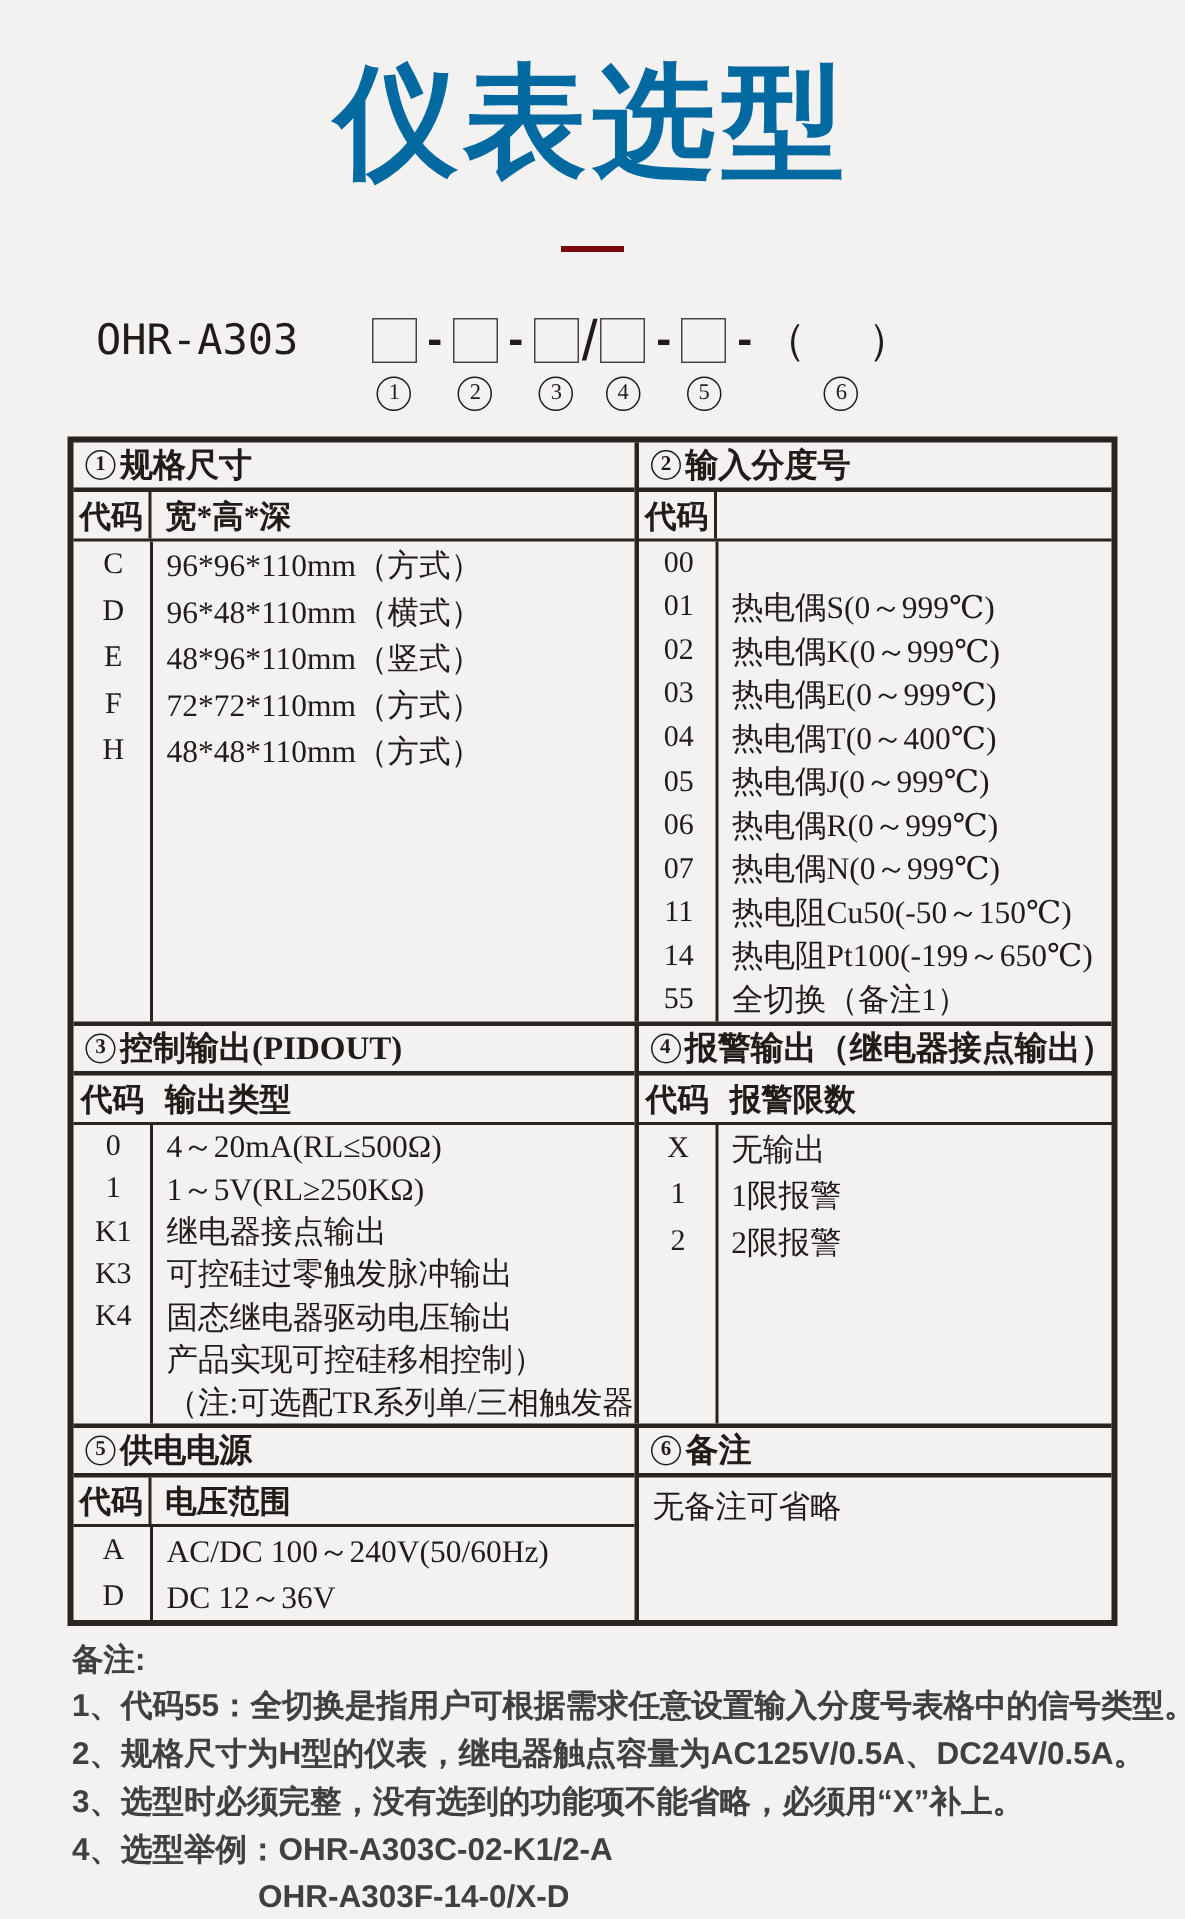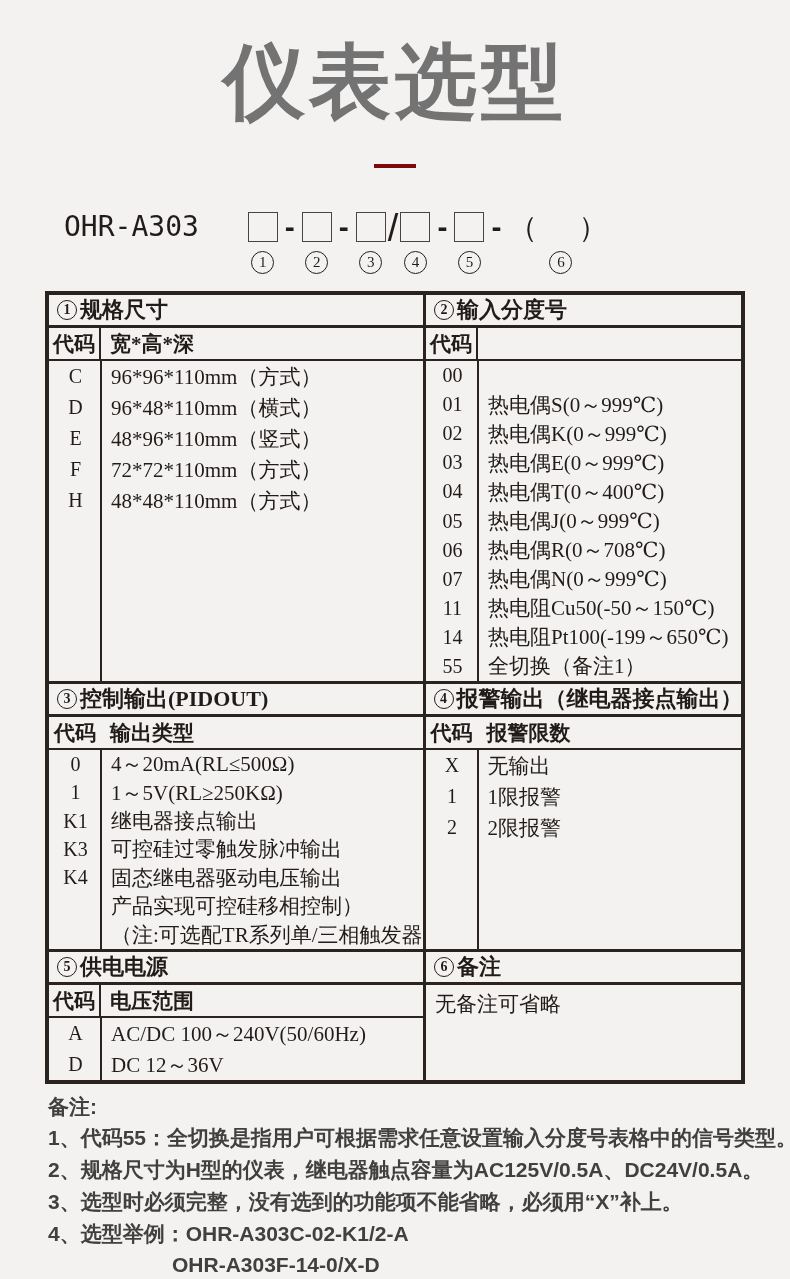--- a/index.html
+++ b/index.html
@@ -20,21 +20,21 @@
   }
   
   .page-title{
     margin-top:34px;
     text-align:center;
     font-family:"Liberation Sans","DejaVu Sans",sans-serif;
     font-weight:900;
     font-size:82px;
     line-height:96px;
     letter-spacing:4px;
-    color:#737373;
+    color:#0369a1;
   }
   .accent-dash{
     width:42px;height:4px;
     margin:34px auto 0;
   }
   
   .model-row{
     display:flex;
     align-items:flex-start;
     margin:44px 0 0 64px;
@@ -275,21 +275,21 @@
               <div class="trow">
                 <span class="tcode">04</span>
                 <span class="tval">热电偶T(0～400℃)</span>
               </div>
               <div class="trow">
                 <span class="tcode">05</span>
                 <span class="tval">热电偶J(0～999℃)</span>
               </div>
               <div class="trow">
                 <span class="tcode">06</span>
-                <span class="tval">热电偶R(0～708℃)</span>
+                <span class="tval">热电偶R(0～999℃)</span>
               </div>
               <div class="trow">
                 <span class="tcode">07</span>
                 <span class="tval">热电偶N(0～999℃)</span>
               </div>
               <div class="trow">
                 <span class="tcode">11</span>
                 <span class="tval">热电阻Cu50(-50～150℃)</span>
               </div>
               <div class="trow">

